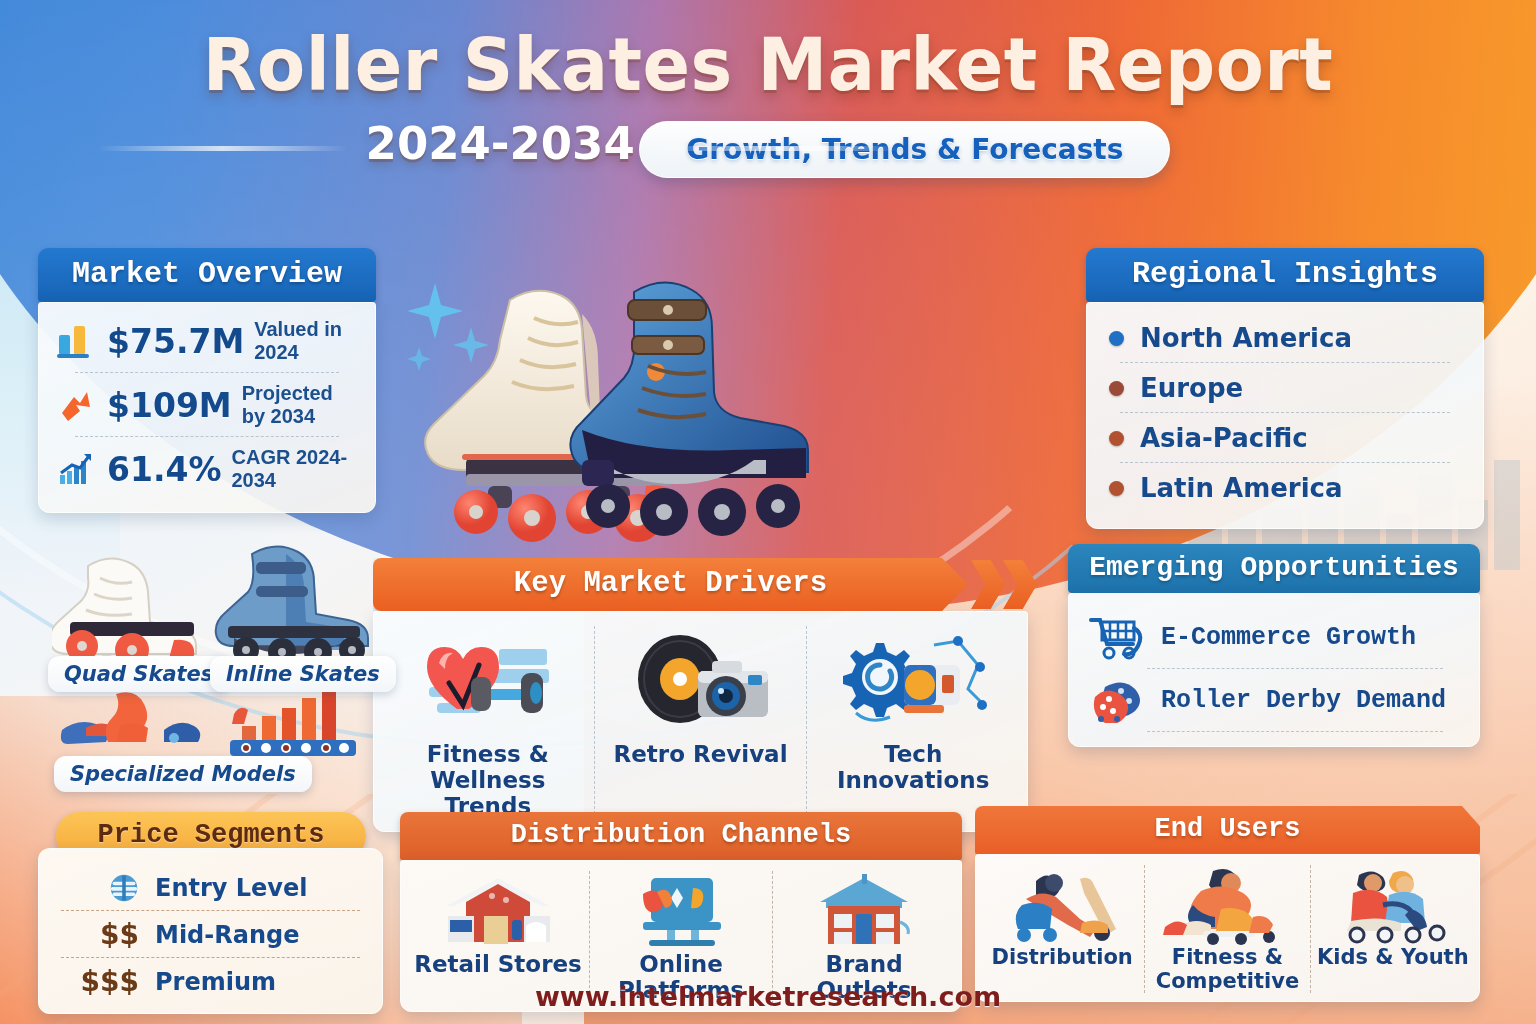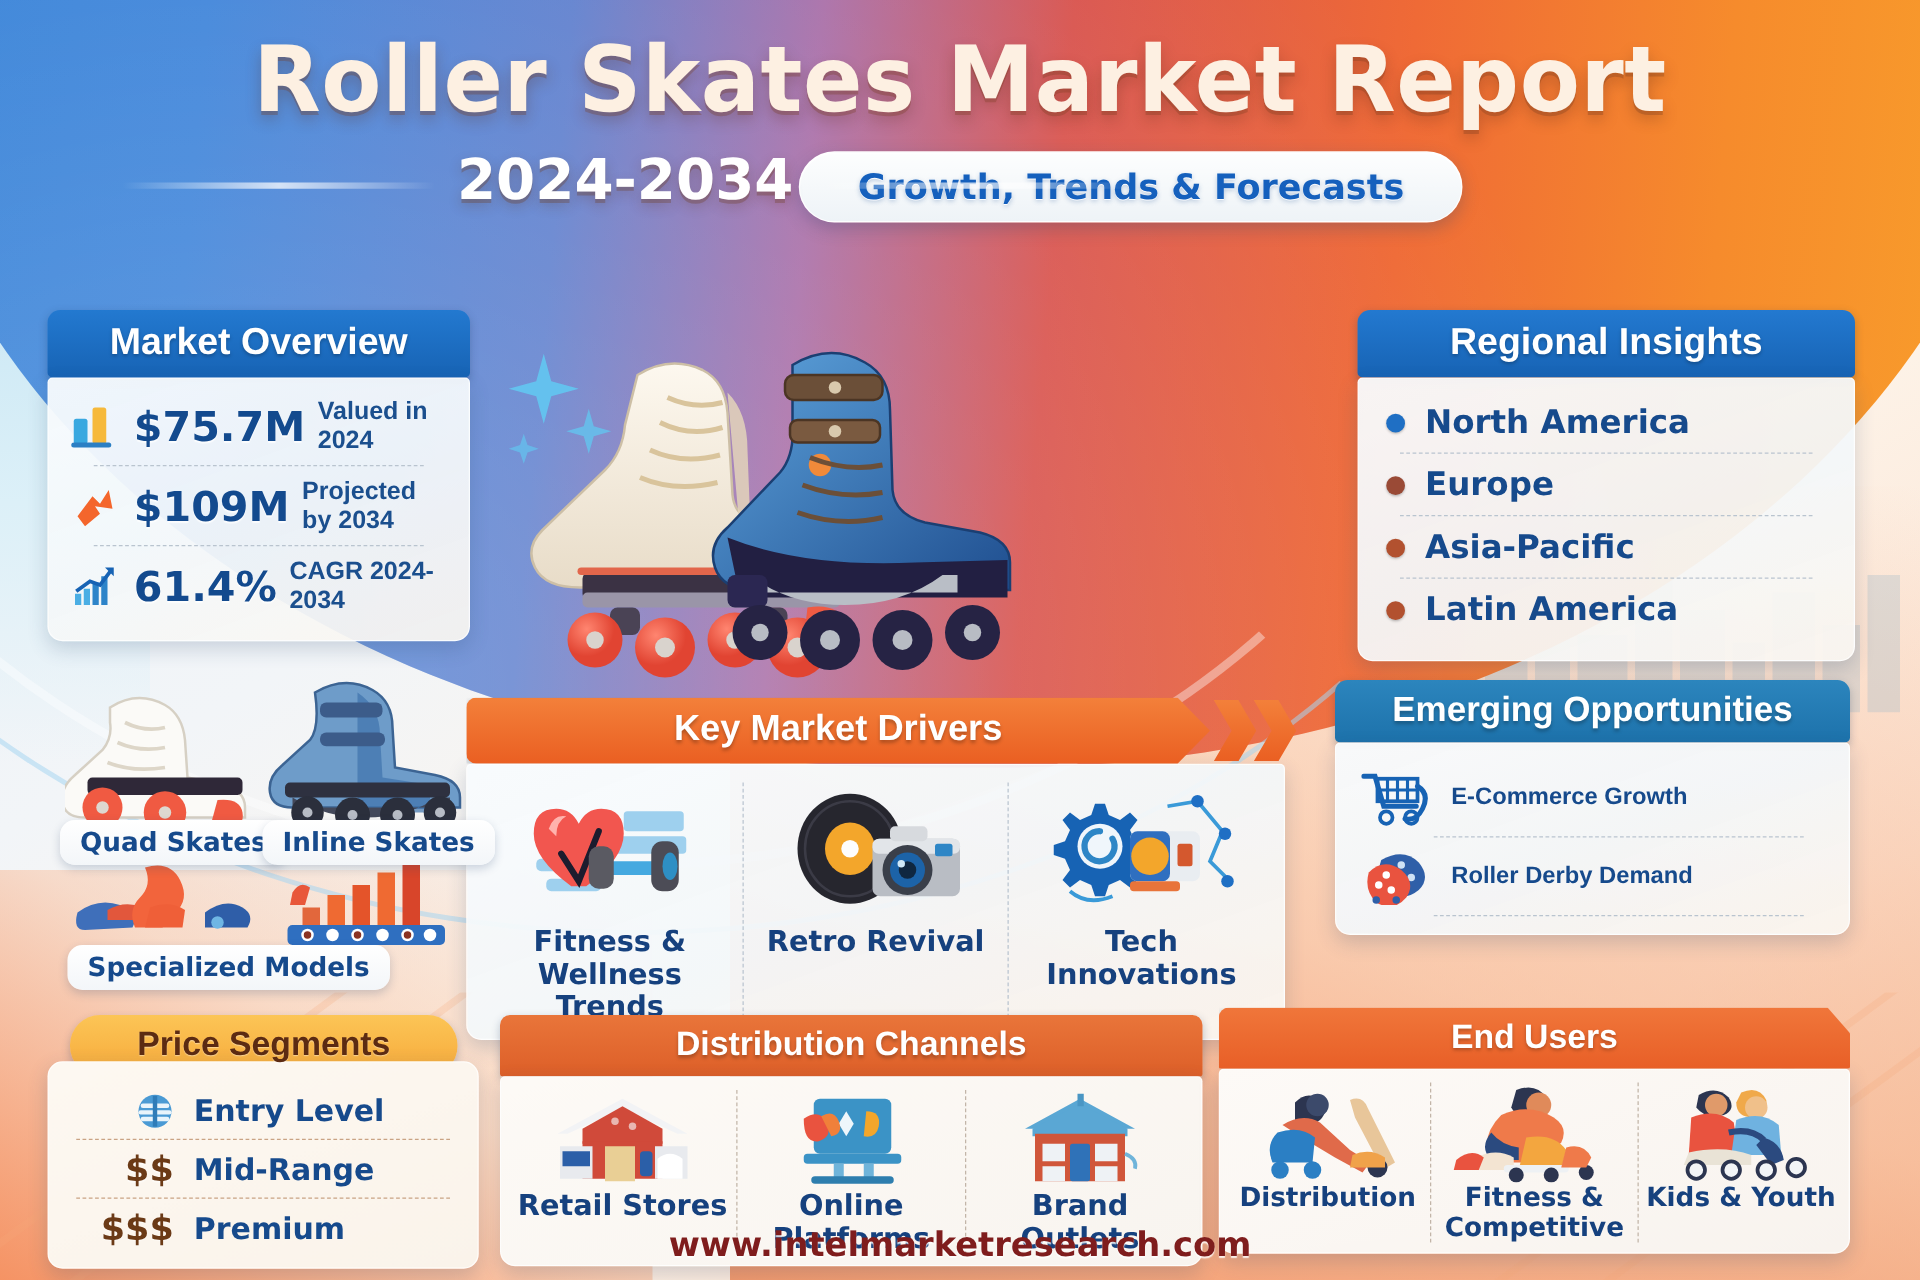--- a/index.html
+++ b/index.html
@@ -98,21 +98,21 @@
   .subtitle-badge span {
     font-size:28px; font-weight:bold; color:#1560bd;
     text-shadow:0 1px 0 rgba(255,255,255,.9), 0 2px 4px rgba(30,80,150,.30);
     font-family:"DejaVu Sans", sans-serif;
   }
 
   
   .card { position:absolute; z-index:3; }
   .card-head {
     color:#fff; font-weight:bold; text-align:center;
-    font-family:Liberation Sans, sans-serif;
+    font-family:Liberation Mono, monospace;
     text-shadow:0 2px 3px rgba(0,0,0,.26);
     border-radius:10px 10px 4px 4px;
     box-shadow:0 3px 7px rgba(20,50,90,.26);
   }
   .card-body {
     background:linear-gradient(160deg, rgba(248,251,253,.95) 0%, rgba(243,247,250,.94) 50%, rgba(250,246,240,.93) 100%);
     border-radius:4px 4px 12px 12px;
     box-shadow:0 6px 16px rgba(40,70,110,.20);
     border:1px solid rgba(255,255,255,.75);
   }
@@ -138,21 +138,21 @@
   .ri-dot { width:15px; height:15px; border-radius:50%; flex:0 0 15px; box-shadow:0 1px 2px rgba(0,0,0,.25); }
   .ri-label { font-size:26px; font-weight:bold; color:#164a8c; font-family:"DejaVu Sans", sans-serif; }
 
   
   .chip {
     position:absolute; z-index:5;
     background:linear-gradient(180deg,#ffffff,#f3f6f9);
     border-radius:12px; padding:6px 16px;
     box-shadow:0 3px 8px rgba(40,70,110,.22);
     font-size:21px; font-weight:bold; color:#164a8c;
-    font-family:"DejaVu Sans", sans-serif; white-space:nowrap;
+    font-family:"DejaVu Sans", sans-serif; white-space:nowrap;font-style:italic;
   }
   #chip-quad { left:48px; top:656px; }
   #chip-inline { left:210px; top:656px; }
   #chip-specialized { left:54px; top:756px; }
 
   .prod-img { position:absolute; z-index:4; }
 
   
   #key-drivers { left:373px; top:558px; width:655px; }
   #key-drivers .kd-headwrap { position:relative; height:53px; }
@@ -171,21 +171,21 @@
   .kd-icon { height:110px; display:flex; align-items:center; justify-content:center; }
   .kd-label { font-size:23px; font-weight:bold; color:#16417e; line-height:1.12; margin-top:6px;
               font-family:"DejaVu Sans", sans-serif; }
 
   
   #emerging { left:1068px; top:544px; width:412px; }
   #emerging .card-head { font-size:28px; padding:8px 0 10px; background:linear-gradient(180deg,#2c85bd,#1d72ab); }
   #emerging .card-body { padding:12px 20px 14px; }
   .eo-row { display:flex; align-items:center; gap:18px; padding:7px 0; }
   .eo-icon { width:54px; height:48px; flex:0 0 54px; display:flex; align-items:center; justify-content:center; }
-  .eo-label { font-size:19px; font-weight:bold; color:#164a8c; font-family:Liberation Sans, sans-serif; }
+  .eo-label { font-size:25px; font-weight:bold; color:#164a8c; font-family:Liberation Mono, monospace; }
 
   
   #price-segments { left:38px; top:812px; width:345px; }
   #price-segments .card-head {
     font-size:27px; padding:8px 0 10px; width:310px; margin-left:18px;
     color:#5c2b12; text-shadow:0 1px 1px rgba(255,255,255,.45);
     background:linear-gradient(180deg,#fcc556,#f6a93a);
     border-radius:24px;
   }
   #price-segments .card-body {

